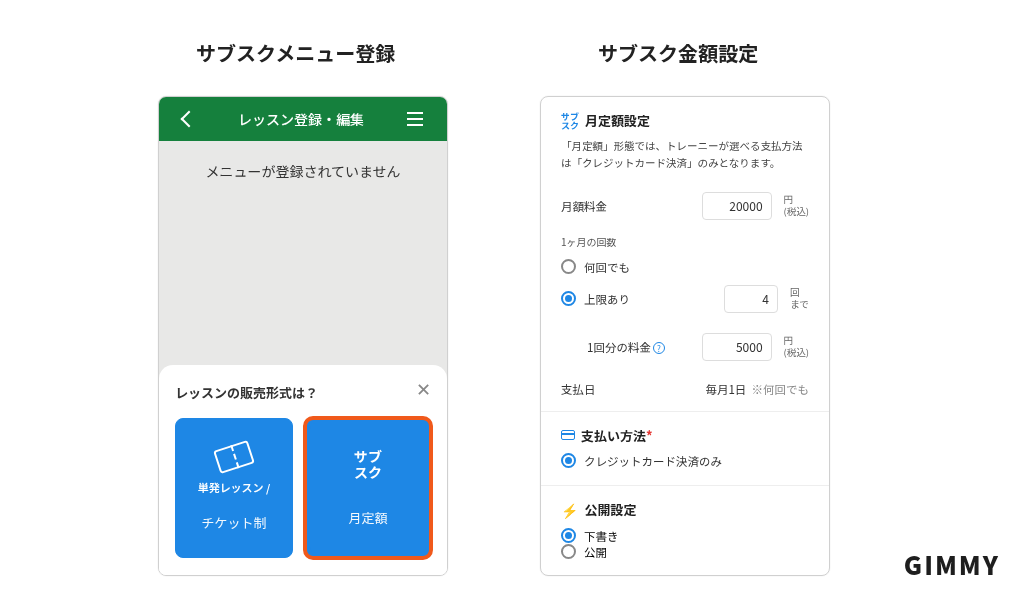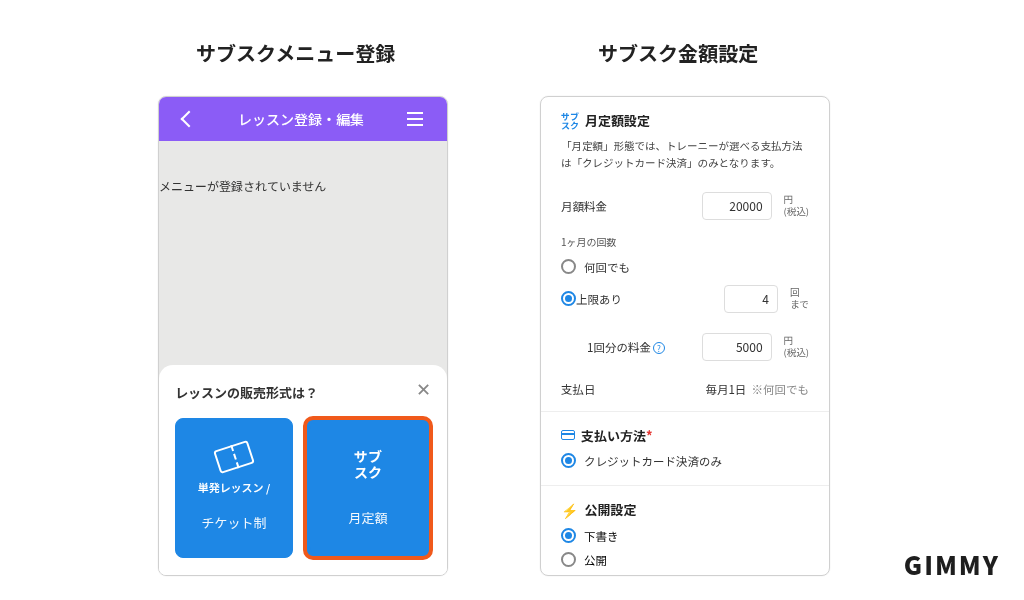--- a/index.html
+++ b/index.html
@@ -12,25 +12,25 @@
 .col-title{position:absolute;top:38px;font-size:20px;font-weight:700;color:#222}
 .col-title.left{left:196px}
 .col-title.right{left:598px}
 
 
 .phone{position:absolute;top:96px;width:290px;height:480px;border:1px solid #d0d0d0;border-radius:8px;overflow:hidden;background:#fff;box-shadow:0 0 0 1px rgba(0,0,0,.02)}
 .phone.left{left:158px}
 .phone.right{left:540px}
 
 
-.topbar{height:44px;background:#8b5cf6;color:#fff;display:flex;align-items:center;justify-content:space-between;padding:0 24px;font-size:14px;font-weight:500}
+.topbar{height:44px;background:#15803d;color:#fff;display:flex;align-items:center;justify-content:space-between;padding:0 24px;font-size:14px;font-weight:500}
 .chev-left{width:12px;height:12px;border-left:2px solid #fff;border-bottom:2px solid #fff;transform:rotate(45deg)}
 .hamb{display:flex;flex-direction:column;gap:4px}
 .hamb span{width:16px;height:2px;background:#fff}
-.gray-body{background:#e8e8e7;height:290px;display:flex;padding-top:36px;font-size:12px;color:#333}
+.gray-body{background:#e8e8e7;height:290px;display:flex;justify-content:center;padding-top:20px;font-size:14px;color:#333}
 
 
 .sheet{position:absolute;bottom:0;left:0;right:0;background:#fff;border-radius:14px 14px 0 0;padding:18px 16px 16px;height:210px}
 .sheet-title{text-align:left;font-size:13px;font-weight:700;color:#333}
 .sheet-close{position:absolute;top:14px;right:16px;color:#888;font-size:18px;line-height:1}
 .type-row{display:flex;gap:12px;margin-top:16px}
 .type-card{flex:1;border-radius:8px;display:flex;flex-direction:column;align-items:center;justify-content:center;height:140px;font-size:11px;color:#fff;background:#1e87e5;border:1px solid #1e87e5}
 .type-card.selected{outline:4px solid #f0591b;outline-offset:-2px;padding:4px}
 .type-card.selected .inner{background:#1e87e5;border-radius:6px;width:100%;height:100%;display:flex;flex-direction:column;align-items:center;justify-content:center}
 .type-card .icon-wrap{margin-bottom:10px}
@@ -54,21 +54,21 @@
 .radio{width:15px;height:15px;border:2px solid #1e87e5;border-radius:50%;display:flex;align-items:center;justify-content:center;flex-shrink:0}
 .radio.off{border-color:#888}
 .radio .dot{width:7px;height:7px;background:#1e87e5;border-radius:50%}
 .small-label{font-size:10px;color:#555;margin-top:14px}
 .info-circle{display:inline-flex;width:12px;height:12px;border:1px solid #1e87e5;border-radius:50%;align-items:center;justify-content:center;font-size:8px;color:#1e87e5;margin-left:2px}
 .req{color:#e53935}
 .hd-icon{display:inline-block}
 .card-ic{width:14px;height:10px;border:1.5px solid #1e87e5;border-radius:2px;position:relative}
 .card-ic:after{content:"";position:absolute;left:0;right:0;top:2px;height:1.5px;background:#1e87e5}
 .bolt{color:#fca311;font-size:14px}
-.pub-row{display:flex;align-items:center;gap:8px;margin-top:8px;font-size:11.5px}
+.pub-row{display:flex;align-items:center;gap:8px;font-size:11.5px}
 .pay-row{margin-top:2px;margin-bottom:2px}
 
 </style>
 </head>
 <body>
 
 <div class="col-title left">サブスクメニュー登録</div>
 <div class="col-title right">サブスク金額設定</div>
 
 <div class="phone left">
@@ -121,21 +121,21 @@
         <input class="numinput" value="20000" style="">
         <div class="unit"><span>円</span><br><span>(税込)</span></div>
       </div>
     </div>
     <div class="small-label">1ヶ月の回数</div>
     <div class="radio-row">
       <span class="radio off"></span>
         <span>何回でも</span>
     </div>
     <div class="radio-row" style="justify-content:space-between">
-      <div style="display:flex;align-items:center;">
+      <div style="display:flex;align-items:center;gap:8px">
         <span class="radio">
             <span class="dot"></span>
           </span>
           <span>上限あり</span>
       </div>
       <div class="input-wrap">
         <input class="numinput" style="width: 54px;" value="4">
         <div class="unit"><span>回</span><br><span>まで</span></div>
       </div>
     </div>

